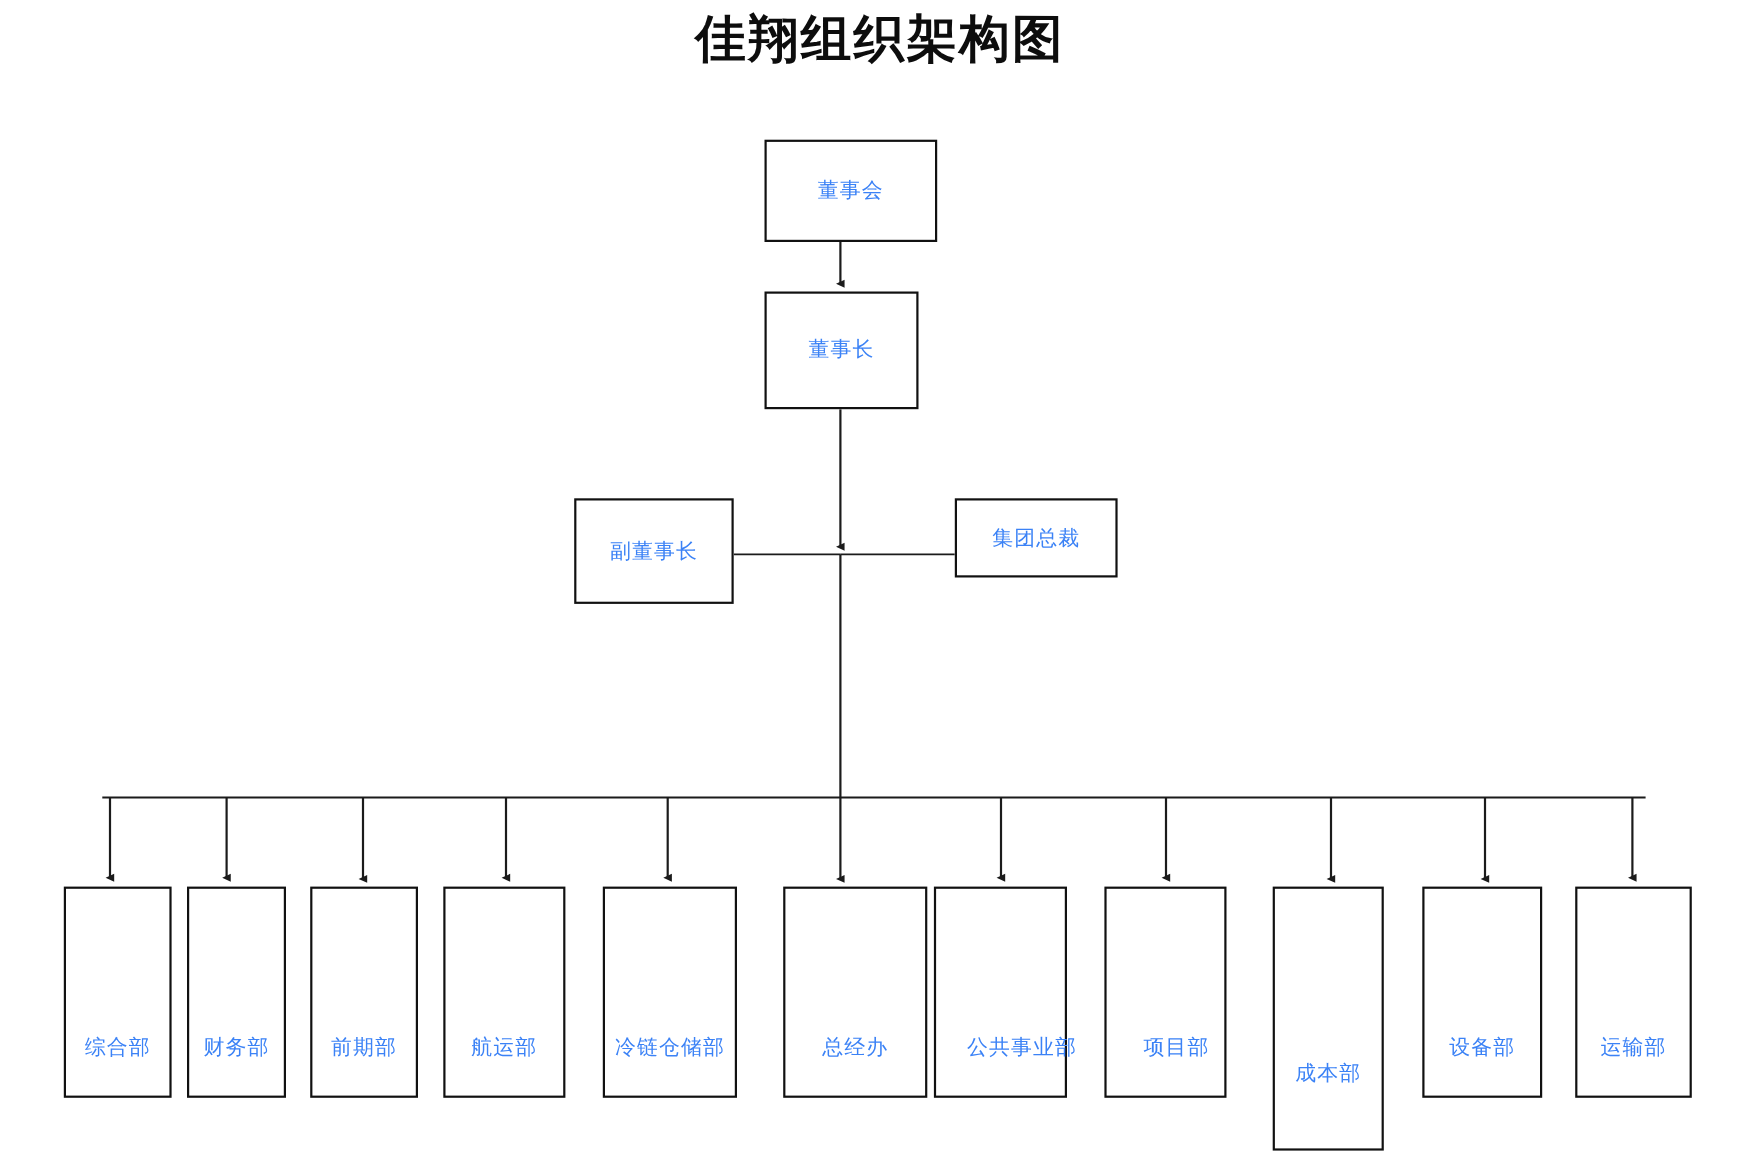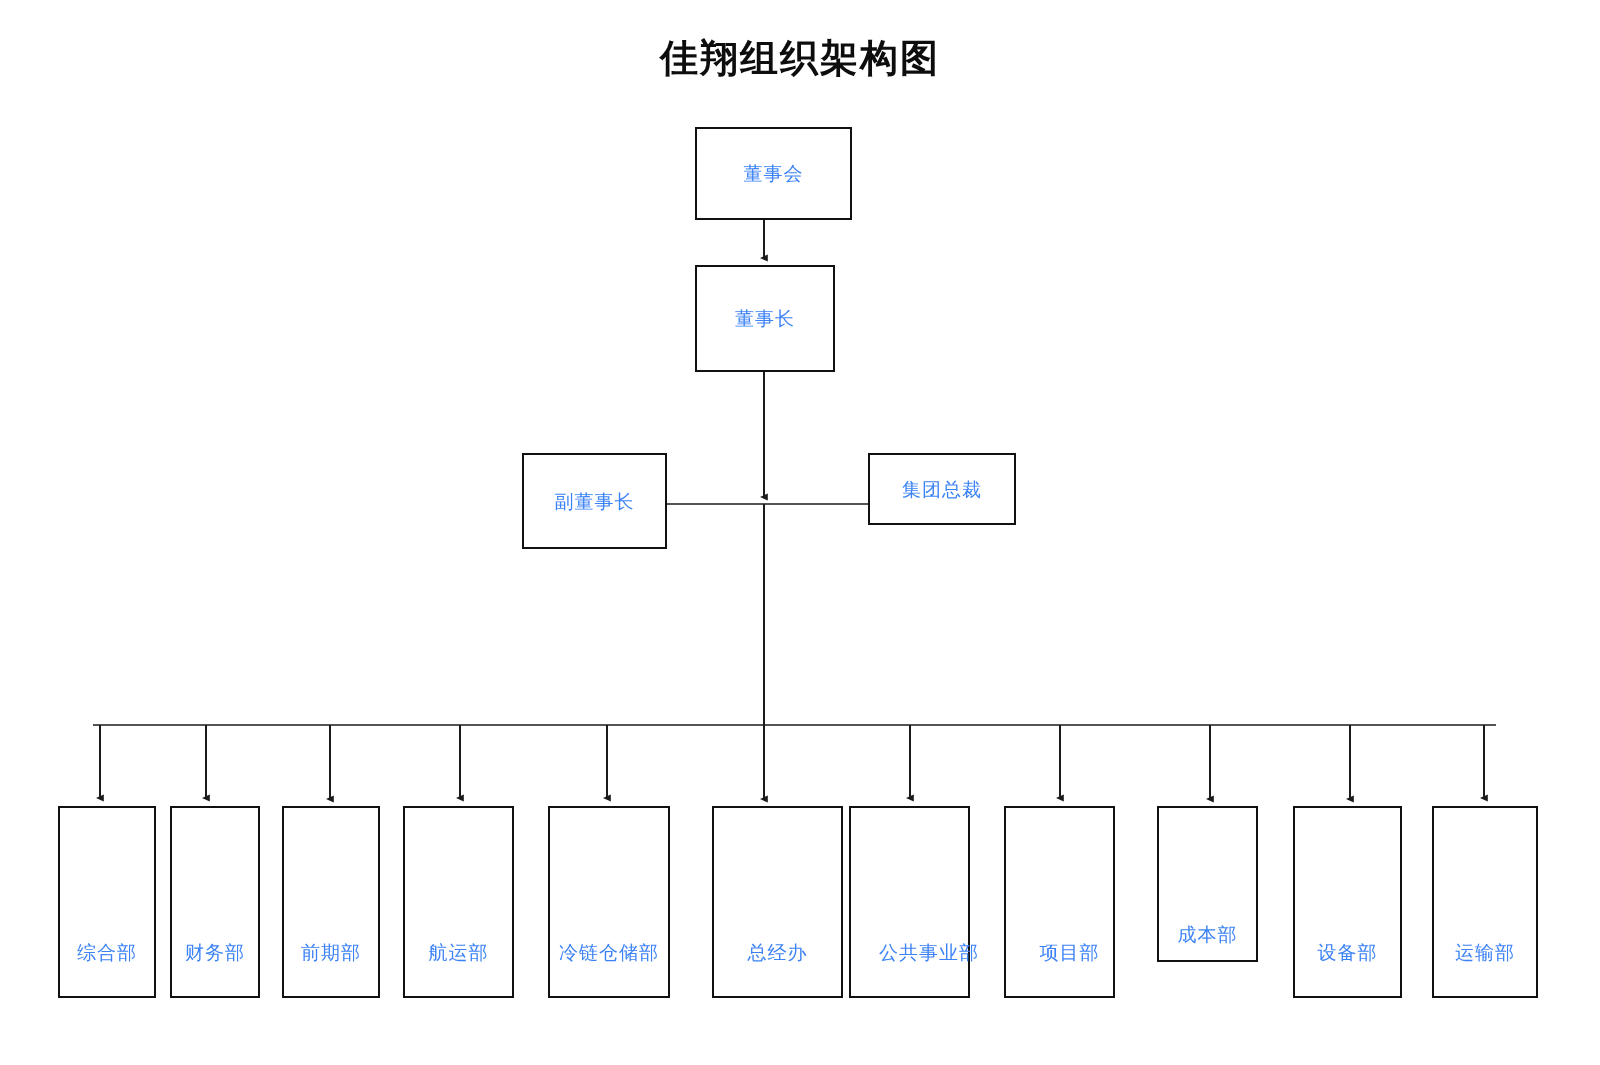--- a/index.html
+++ b/index.html
@@ -15,25 +15,25 @@
   #chart-root {
     position: relative;
     width: 1600px;
     height: 1065px;
     background: #ffffff;
     overflow: hidden;
   }
   #page-title {
     position: absolute;
     left: 0;
-    top: 35px;
+    top: 8px;
     width: 1600px;
     text-align: center;
     font-family: "DejaVu Serif", "Liberation Serif", serif;
-    font-size: 38px;
+    font-size: 46px;
     font-weight: 700;
     letter-spacing: 2px;
     color: #0d0d0d;
     line-height: 1.2;
   }
   .node-box {
     position: absolute;
     box-sizing: border-box;
     border: 2.2px solid #111111;
     background: #ffffff;
@@ -154,21 +154,21 @@
   </div>
 
   <div class="node-box dept-box" style="left:849px; top:806px; width:121px; height:192px;padding-left:39px;">
     <span class="node-label">公共事业部</span>
   </div>
 
   <div class="node-box dept-box" style="left:1004px; top:806px; width:111px; height:192px;padding-left:20px;">
     <span class="node-label">项目部</span>
   </div>
 
-  <div class="node-box dept-box" style="left:1157px; top:806px; width:101px; height:156px;">
+  <div class="node-box dept-box" style="left:1157px; top:806px; width:101px; height:240px;">
     <span class="node-label">成本部</span>
   </div>
 
   <div class="node-box dept-box" style="left:1293px; top:806px; width:109px; height:192px;">
     <span class="node-label">设备部</span>
   </div>
 
   <div class="node-box dept-box" style="left:1432px; top:806px; width:106px; height:192px;">
     <span class="node-label">运输部</span>
   </div>

